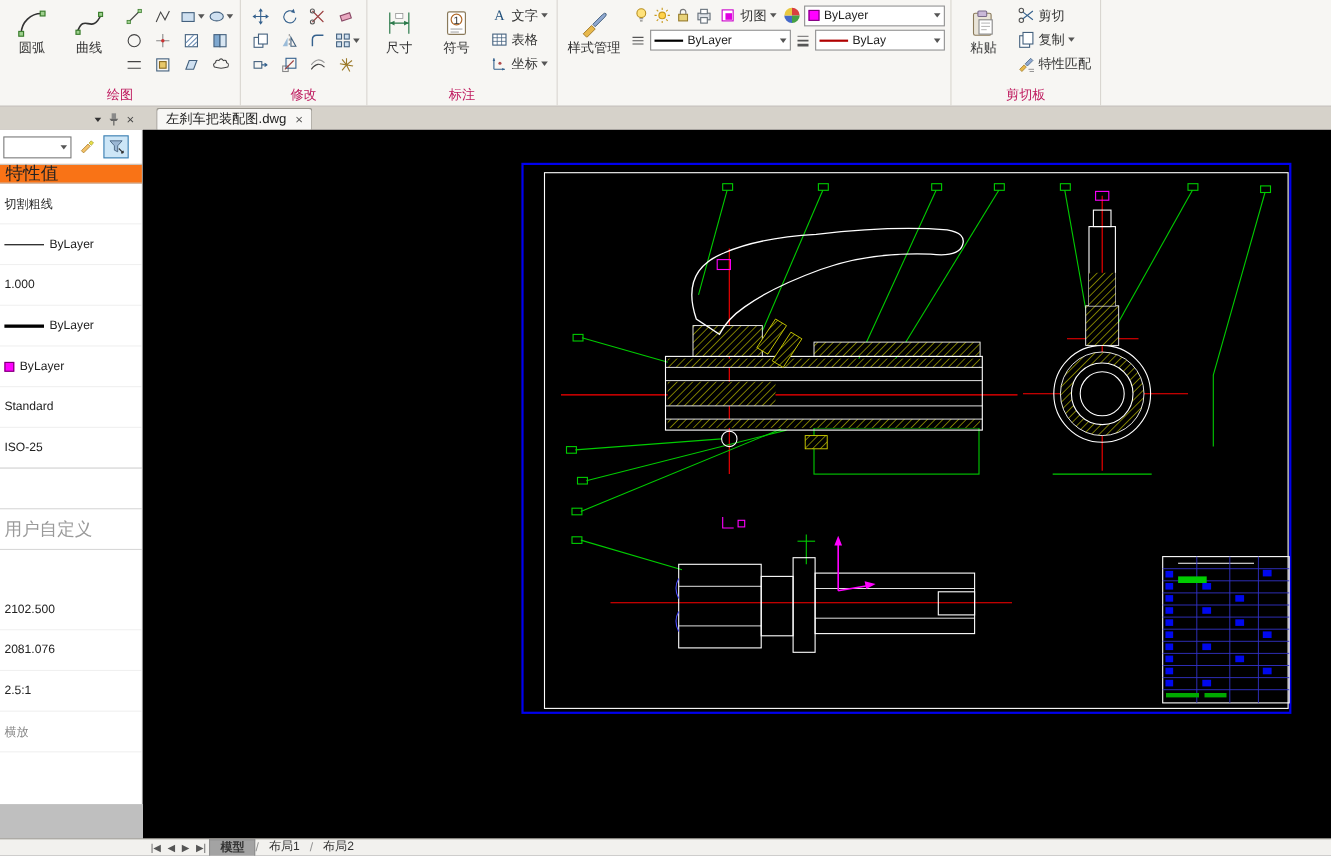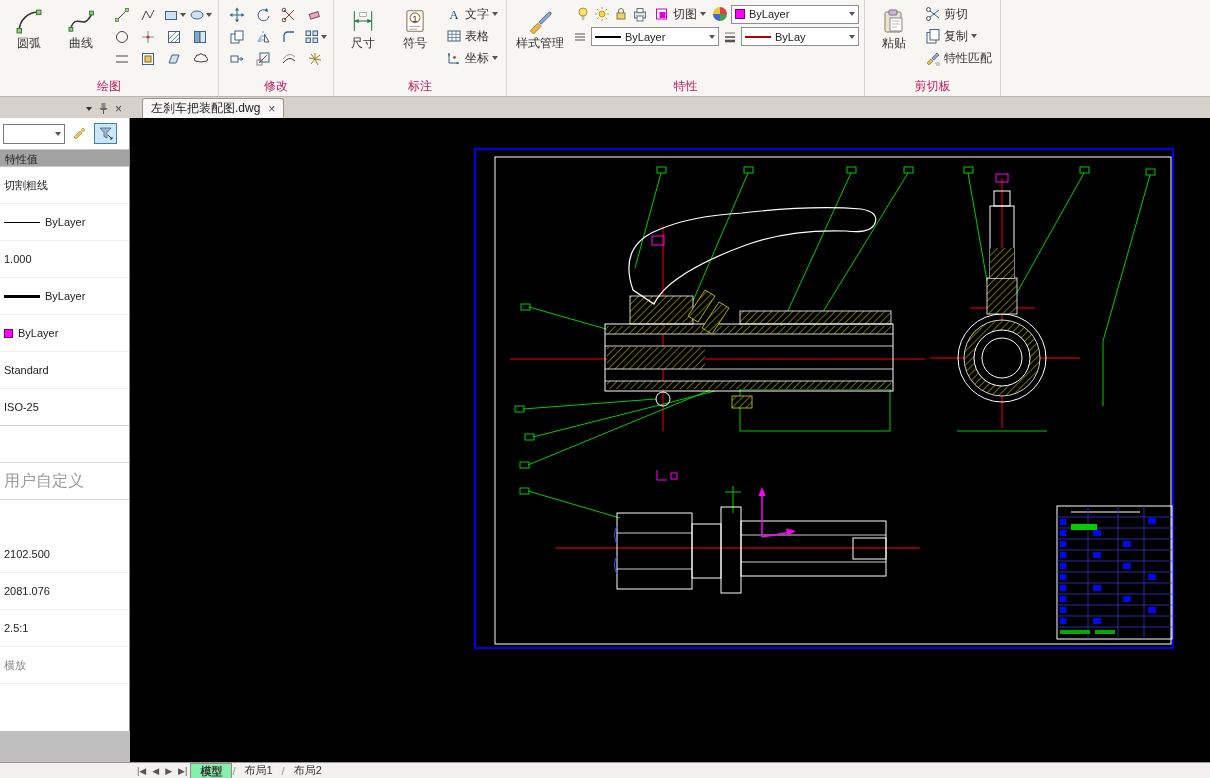--- a/index.html
+++ b/index.html
@@ -40,36 +40,36 @@
              height:20px; padding:0 8px; margin-left:12px; border-radius:3px 3px 0 0; font-size:12px; }
   .doc-tab .close { color:#555; font-size:12px; line-height:12px; cursor:default; }
   
   .main { display:flex; height:644px; }
   .leftcol { width:130px; background:#bfbfbf; }
   .palette { height:613px; background:#fff; border-right:1px solid #8f8f8f; display:flex; flex-direction:column; }
   .pal-top { display:flex; gap:3px; padding:5px 3px; align-items:center; }
   .pal-combo { width:62px; height:20px; border:1px solid #7a7a7a; background:#fff; display:flex; align-items:center; justify-content:flex-end; padding:0 3px; }
   .pal-btn { width:23px; height:21px; border:1px solid transparent; display:flex; align-items:center; justify-content:center; }
   .pal-btn.selected { border:1px solid #3c7fb1; background:#cde6f7; }
-  .pal-header { height:18px; line-height:18px; background:#a3a3a3; border-top:1px solid #c9c6c0; border-bottom:1px solid #c9c6c0; padding-left:5px; font-size:11px; }
+  .pal-header { height:18px; line-height:18px; background:#f97316; border-top:1px solid #c9c6c0; border-bottom:1px solid #c9c6c0; padding-left:5px; font-size:16px; }
   .prow { display:flex; align-items:center; height:16px; padding:18px 4px; border-bottom:1px solid #f0f0f0; font-size:11px; white-space:nowrap; }
   .prow.strong { border-bottom:1px solid #cfcfcf; }
   .prow.section { color:#9a9a9a; border-top:1px solid #d8d8d8; border-bottom:1px solid #d8d8d8; font-size:16px; }
   .prow.spacer { border-bottom:none; }
   .ls-thin { width:36px; height:1px; background:#000; margin-right:5px; }
   .ls-thick { width:36px; height:3px; background:#000; margin-right:5px; }
   .sw-mag { width:9px; height:9px; background:#ff00ff; border:1px solid #77006f; margin-right:5px; }
   
   .canvas { position:relative; width:1080px; height:644px; background:#000; overflow:hidden; }
   .canvas svg { position:absolute; left:0; top:0; width:100%; height:100%; }
   
   .statusbar { height:16px; background:#f2f1ee; border-top:1px solid #9a978f; display:flex; align-items:center; padding-left:134px; font-size:11px; }
   .nav-ic { color:#555; font-size:9px; padding:0 3px; cursor:default; }
   .ltab { padding:0 9px; height:15px; line-height:15px; color:#333; cursor:default; }
-  .ltab.active { background:#86efac; border:1px solid #8f8f8f; border-bottom:none; font-weight:bold; }
+  .ltab.active { background:#a3a3a3; border:1px solid #8f8f8f; border-bottom:none; font-weight:bold; }
   .tsep { color:#8f8f8f; }
 </style>
 </head>
 <body>
 
 <div class="ribbon">
 
   <div class="rgroup">
     <div class="rg-body">
       <div class="bigbtn">
@@ -371,21 +371,20 @@
             </svg>
           </span>
           <div class="combo" style="width:118px">
             <span class="lsample red"></span>
             <span class="cval">ByLay</span>
             <span class="darr"></span>
           </div>
         </div>
       </div>
     </div>
-    <div class="rg-label">特性</div>
   </div>
 
   <div class="rgroup">
     <div class="rg-body">
       <div class="bigbtn">
         <svg class="icon24" viewBox="0 0 26 26">
           <rect x="4" y="4" width="16" height="20" rx="1.5" fill="#e9e4d8" stroke="#8a7a5a"></rect>
           <rect x="8" y="2" width="8" height="5" rx="1" fill="#c9b8d8" stroke="#7a6a8a"></rect>
           <rect x="9" y="10" width="12" height="13" fill="#fff" stroke="#888"></rect>
           <path d="M11 13 H19 M11 16 H19 M11 19 H16" stroke="#aaa" stroke-width="0.8"></path>

